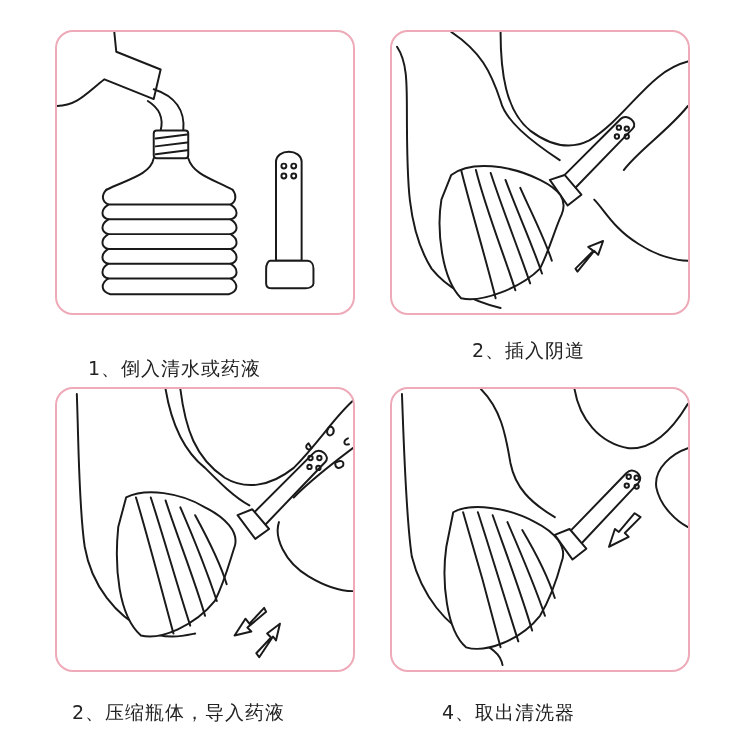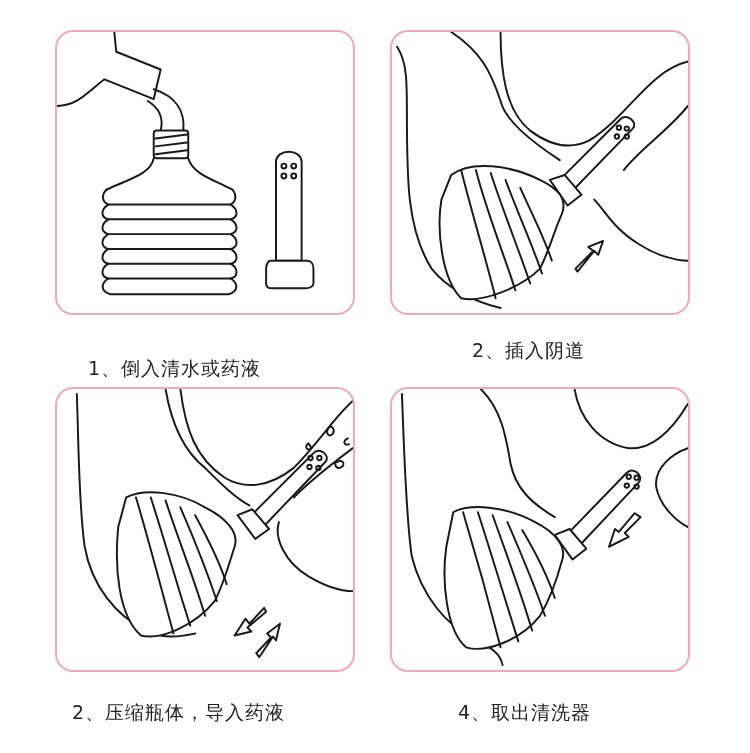--- a/index.html
+++ b/index.html
@@ -120,13 +120,13 @@
     <path class="ln" d="M117 135 C130 165 145 200 155 230"></path>
     <path class="ln" d="M132 143 C145 165 158 190 165 212"></path>
 
     <path class="fl" d="M252 130 L236 146 L240 150 L220 160 L226 142 L230 145 L246 126 Z"></path>
   </svg>
 </div>
 
 <div class="caption" style="left:88px;top:356px;">1、倒入清水或药液</div>
 <div class="caption" style="left:472px;top:338px;">2、插入阴道</div>
 <div class="caption" style="left:72px;top:700px;">2、压缩瓶体，导入药液</div>
-<div class="caption" style="left:458px;top:700px;">4、取出清洗器</div>
+<div class="caption" style="left:442px;top:700px;">4、取出清洗器</div>
 
 </body></html>

